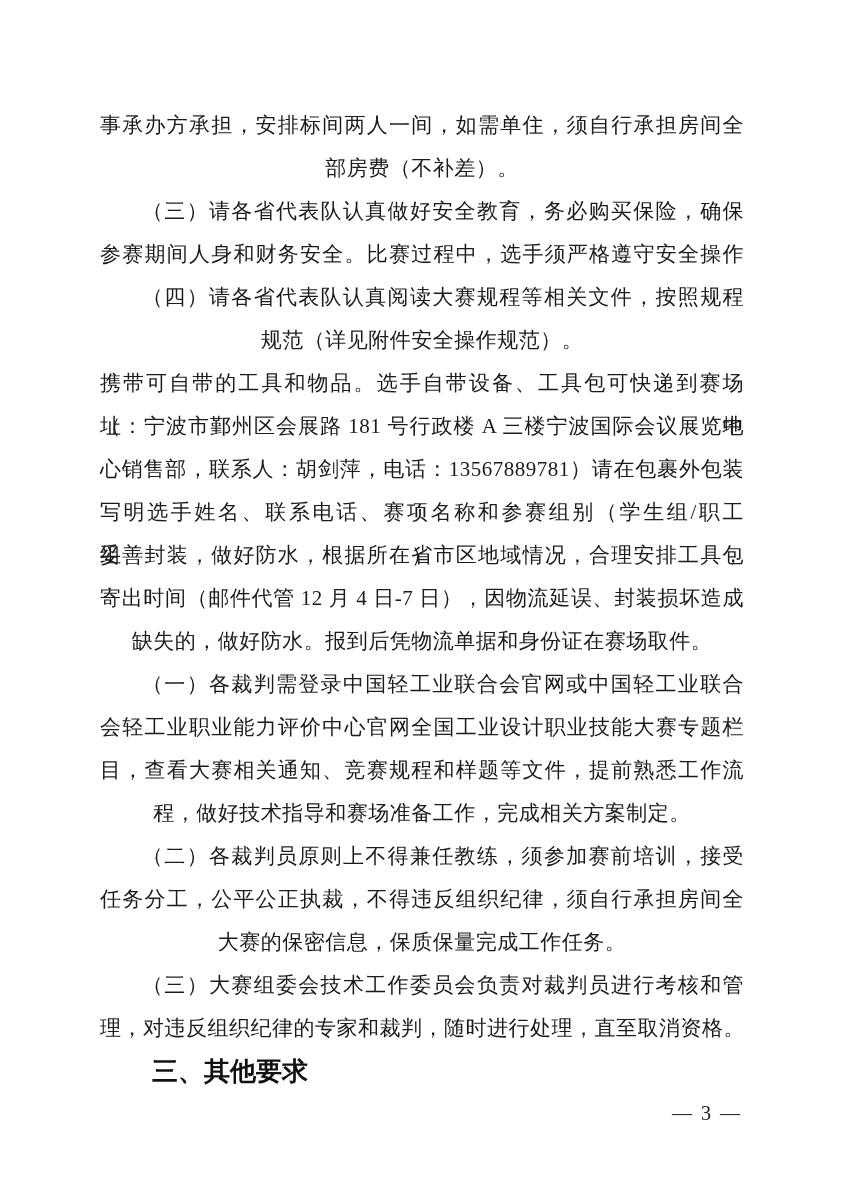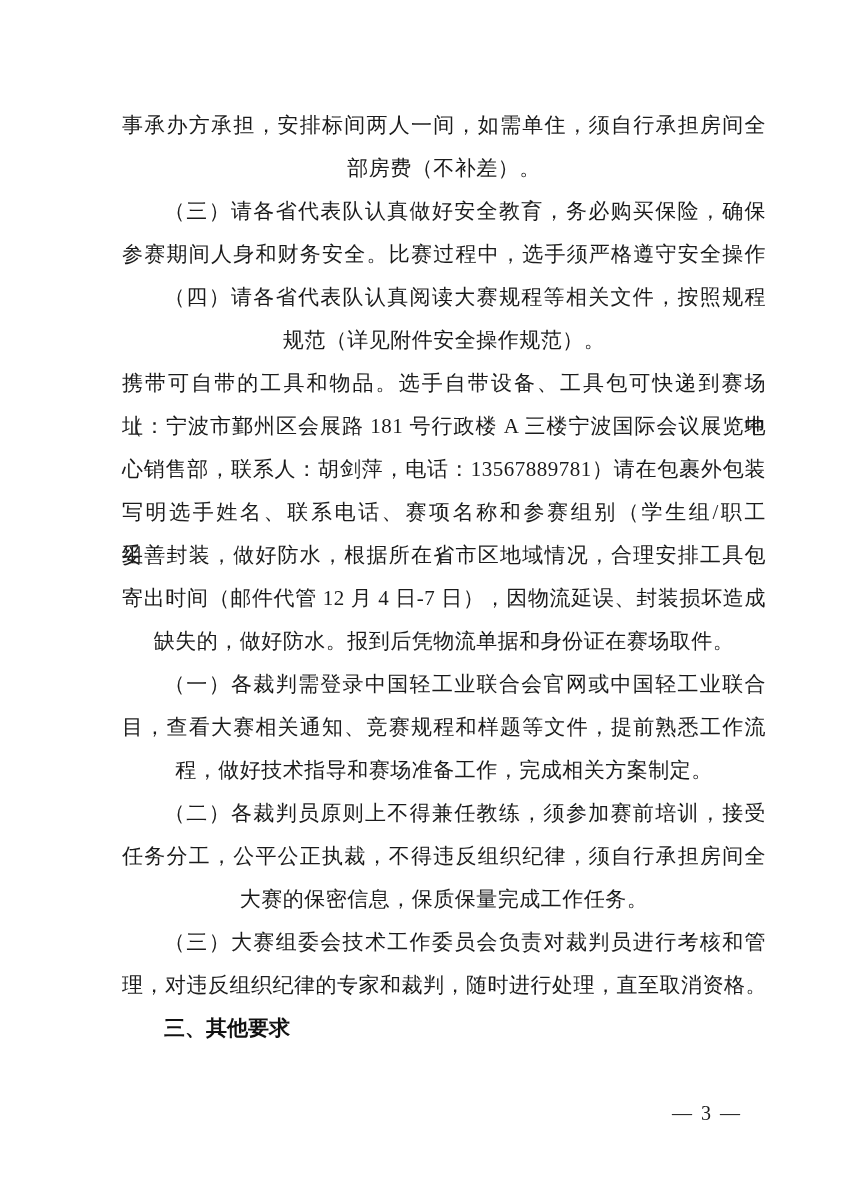--- a/index.html
+++ b/index.html
@@ -14,21 +14,20 @@
     background: #ffffff;
     overflow: hidden;
     font-family: "Liberation Serif", serif;
     color: #1b1b1b;
   }
   .text-block {
     position: absolute;
     left: 100px;
     top: 104px;
     width: 644px;
-    margin-left: 22px;
   }
   .line {
     height: 43px;
     line-height: 43px;
     font-size: 21px;
     letter-spacing: 0.5px;
     white-space: normal;
   }
   
   .jf {
@@ -40,23 +39,23 @@
     text-align: center;
     white-space: nowrap;
   }
   
   .in {
     text-indent: 2em;
   }
   .heading {
     height: 43px;
     line-height: 43px;
-    font-size: 21px;
+    font-size: 26px;
     font-weight: bold;
-    font-family: Liberation Serif, serif;
+    font-family: Liberation Sans, sans-serif;
     text-indent: 2em;
     color: #111111;
     white-space: nowrap;
   }
   .page-number {
     position: absolute;
     top: 1098px;
     right: 106px;
     font-size: 20px;
     line-height: 30px;
@@ -77,20 +76,21 @@
     <div class="line jf in">（四）请各省代表队认真阅读大赛规程等相关文件，按照规程</div>
     <div class="line end">规范（详见附件安全操作规范）。</div>
     <div class="line jf">携带可自带的工具和物品。选手自带设备、工具包可快递到赛场（地</div>
     <div class="line jf">址：宁波市鄞州区会展路 181 号行政楼 A 三楼宁波国际会议展览中</div>
     <div class="line jf">心销售部，联系人：胡剑萍，电话：13567889781）请在包裹外包装</div>
     <div class="line jf">写明选手姓名、联系电话、赛项名称和参赛组别（学生组/职工组），</div>
     <div class="line jf">妥善封装，做好防水，根据所在省市区地域情况，合理安排工具包</div>
     <div class="line jf">寄出时间（邮件代管 12 月 4 日-7 日），因物流延误、封装损坏造成</div>
     <div class="line end">缺失的，做好防水。报到后凭物流单据和身份证在赛场取件。</div>
     <div class="line jf in">（一）各裁判需登录中国轻工业联合会官网或中国轻工业联合</div>
+    <div class="line jf">会轻工业职业能力评价中心官网全国工业设计职业技能大赛专题栏</div>
     <div class="line jf">目，查看大赛相关通知、竞赛规程和样题等文件，提前熟悉工作流</div>
     <div class="line end">程，做好技术指导和赛场准备工作，完成相关方案制定。</div>
     <div class="line jf in">（二）各裁判员原则上不得兼任教练，须参加赛前培训，接受</div>
     <div class="line jf">任务分工，公平公正执裁，不得违反组织纪律，须自行承担房间全</div>
     <div class="line end">大赛的保密信息，保质保量完成工作任务。</div>
     <div class="line jf in">（三）大赛组委会技术工作委员会负责对裁判员进行考核和管</div>
     <div class="line end">理，对违反组织纪律的专家和裁判，随时进行处理，直至取消资格。</div>
     <div class="heading">三、其他要求</div>
   </div>
   <div class="page-number">— 3 —</div>

